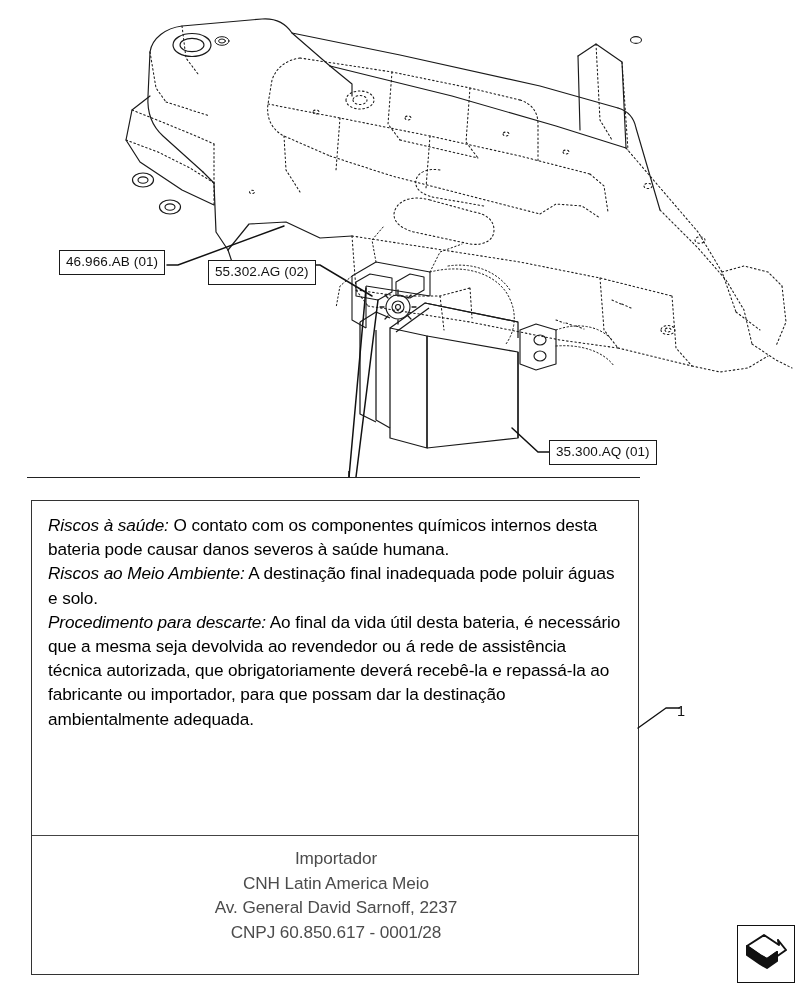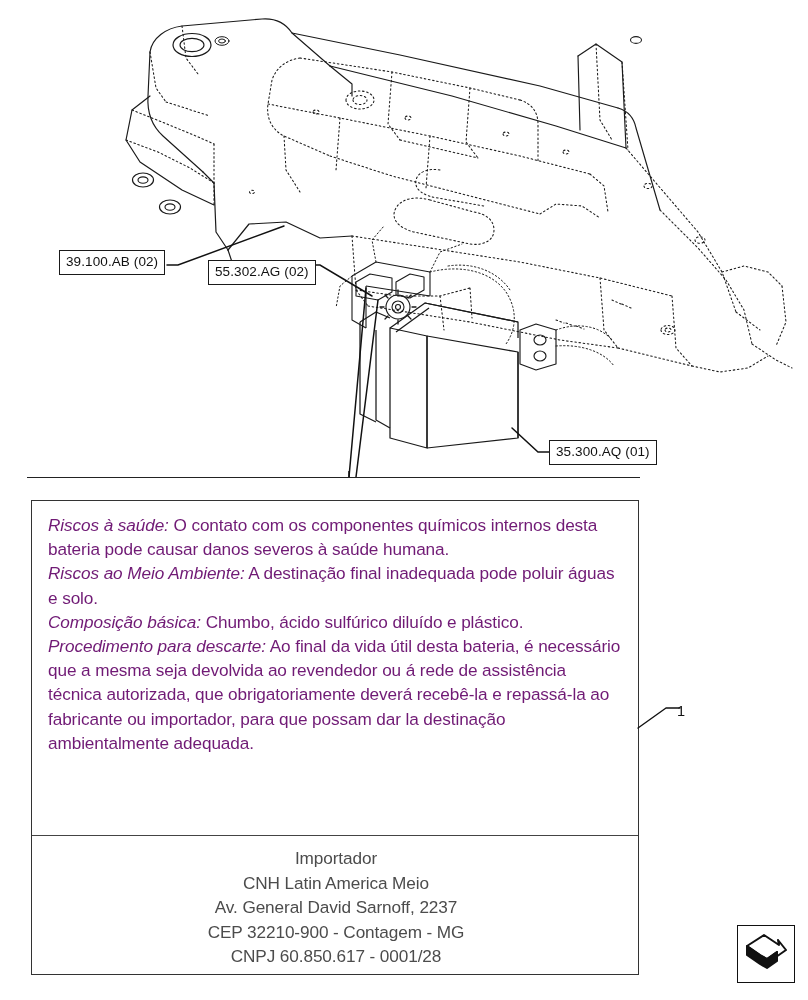--- a/index.html
+++ b/index.html
@@ -69,21 +69,21 @@
     padding: 12px 14px 8px 16px;
     border-bottom: 1.2px solid #444444;
     height: 335px;
     box-sizing: border-box;
   }
   #importer-section {
     padding: 10px 14px 8px 16px;
     text-align: center;
   }
   .para {
-    color: #701a75;
+    color: #000000;
     font-size: 17.2px;
     line-height: 24.2px;
     margin: 0;
     letter-spacing: -0.1px;
   }
   .para .hdr {
     font-style: italic;
   }
   .imp-line {
     color: #4c4c4c;
@@ -300,50 +300,46 @@
         <path d="M366 288 L349 477"></path>
         <path d="M378 300 L356 477"></path>
       </g>
 
       <g fill="none" stroke="#111111" stroke-width="1.5">
         <path d="M349 477 L349 471"></path>
       </g>
     </svg>
   </div>
 
-  <div class="callout" id="callout-39100">39.100.AB (02)</div>
+  <div class="callout" id="callout-39100">46.966.AB (01)</div>
 
   <div class="callout" id="callout-55302">55.302.AG (02)</div>
 
   <div class="callout" id="callout-35300">35.300.AQ (01)</div>
 
   <div id="separator"></div>
 
   <div id="label-panel">
 
     <div id="warning-section">
       <p class="para">
         <span class="hdr">Riscos à saúde:</span><span> O contato com os componentes químicos internos desta bateria pode causar danos severos à saúde humana.</span>
       </p>
       <p class="para">
         <span class="hdr">Riscos ao Meio Ambiente:</span><span> A destinação final inadequada pode poluir águas e solo.</span>
       </p>
       <p class="para">
-        <span class="hdr">Composição básica:</span><span> Chumbo, ácido sulfúrico diluído e plástico.</span>
-      </p>
-      <p class="para">
         <span class="hdr">Procedimento para descarte:</span><span> Ao final da vida útil desta bateria, é necessário que a mesma seja devolvida ao revendedor ou á rede de assistência técnica autorizada, que obrigatoriamente deverá recebê-la e repassá-la ao fabricante ou importador, para que possam dar la destinação ambientalmente adequada.</span>
       </p>
     </div>
 
     <div id="importer-section">
       <p class="imp-line">Importador</p>
       <p class="imp-line">CNH Latin America Meio</p>
       <p class="imp-line">Av. General David Sarnoff, 2237</p>
-      <p class="imp-line">CEP 32210-900 - Contagem - MG</p>
       <p class="imp-line">CNPJ 60.850.617 - 0001/28</p>
     </div>
   </div>
 
   <div id="item-1-leader">
     <svg width="60" height="45" viewBox="0 0 60 45" xmlns="http://www.w3.org/2000/svg">
       <path d="M2 38 L30 18 L44 18" fill="none" stroke="#111111" stroke-width="1.4" stroke-linecap="round" stroke-linejoin="round"></path>
     </svg>
   </div>
   <div id="item-1-number">1</div>

